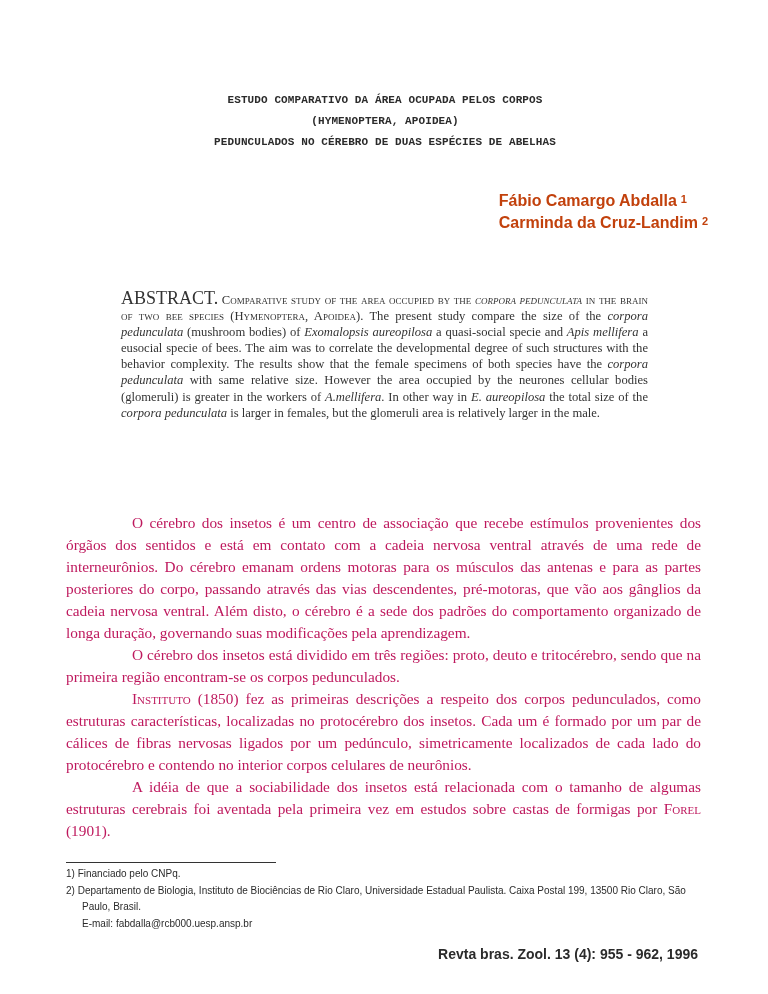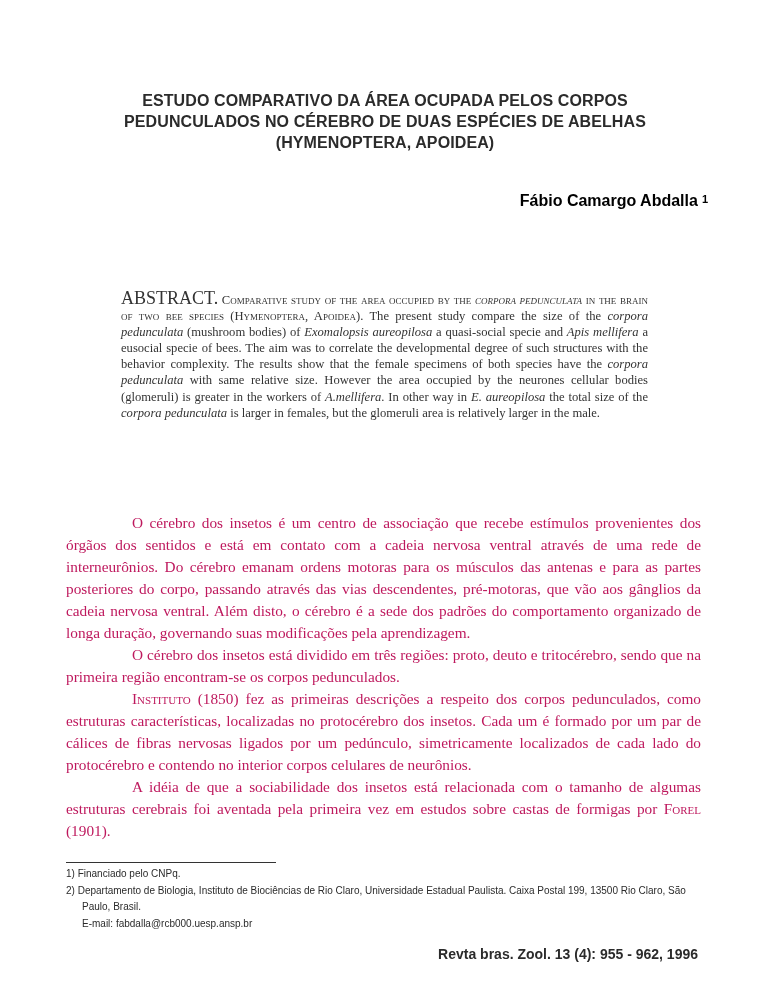--- a/index.html
+++ b/index.html
@@ -1,24 +1,24 @@
 <!DOCTYPE html>
 <html><head>
 <meta charset="utf-8">
 <style>
   html, body { margin: 0; padding: 0; background: #ffffff; }
   body { width: 768px; height: 994px; position: relative; overflow: hidden; color: #2a2a2a; }
   .title {
     position: absolute; left: 60px; top: 90px; width: 650px;
-    text-align: center; font-family: Liberation Sans, sans-serif; font-weight: bold;
-    font-size: 16px; line-height: 21px; color: #2b2b2b; letter-spacing: 0.1px;
+    text-align: center; font-family: Liberation Mono, monospace; font-weight: bold;
+    font-size: 11px; line-height: 21px; color: #2b2b2b; letter-spacing: 0.1px;
   }
   .authors {
     position: absolute; right: 60px; top: 190px; text-align: left;
-    font-family: "Liberation Sans", sans-serif; font-weight: bold; font-size: 16px; line-height: 22px; color: #000000;
+    font-family: "Liberation Sans", sans-serif; font-weight: bold; font-size: 16px; line-height: 22px; color: #c2410c;
   }
   .authors sup { font-size: 11px; position: relative; top: -2px; vertical-align: top; margin-left: 4px; }
   .abstract {
     position: absolute; left: 121px; top: 290px; width: 527px;
     font-family: "Liberation Serif", serif; font-size: 12.6px; line-height: 16.1px; text-align: justify; color: #333;
   }
   .sc { font-variant: small-caps; margin-top: 28px; }
   .abstract .lbl { font-size: 18px; margin-top: 12px; }
   .body {
     position: absolute; left: 66px; top: 512px; width: 635px;
@@ -34,26 +34,27 @@
   .citation {
     position: absolute; right: 70px; top: 946px;
     font-family: "Liberation Sans", sans-serif; font-weight: bold; font-size: 14px; color: #2b2b2b;
   }
 </style>
 </head>
 <body>
 
 <div class="title">
   <div>ESTUDO COMPARATIVO DA ÁREA OCUPADA PELOS CORPOS</div>
+  <div>(HYMENOPTERA, APOIDEA)</div>
   <div>PEDUNCULADOS NO CÉREBRO DE DUAS ESPÉCIES DE ABELHAS</div>
-  <div>(HYMENOPTERA, APOIDEA)</div>
 </div>
 
 <div class="authors">
   <div><span>Fábio Camargo Abdalla</span><sup>1</sup></div>
+  <div><span>Carminda da Cruz-Landim</span><sup>2</sup></div>
 </div>
 
 <div class="abstract">
   <span class="lbl">ABSTRACT.</span>
   <span class="sc"><span>Comparative study of the area occupied by the</span> <i class="sc">corpora pedunculata</i> <span>in the brain of two bee species (Hymenoptera, Apoidea).</span></span>
   <span>The present study compare the size of the</span> <i>corpora pedunculata</i> <span>(mushroom bodies) of</span> <i>Exomalopsis aureopilosa</i> <span>a quasi-social specie and</span> <i>Apis mellifera</i> <span>a eusocial specie of bees. The aim was to correlate the developmental degree of such structures with the behavior complexity. The results show that the female specimens of both species have the</span> <i>corpora pedunculata</i> <span>with same relative size. However the area occupied by the neurones cellular bodies (glomeruli) is greater in the workers of</span> <i>A.mellifera</i><span>. In other way in</span> <i>E. aureopilosa</i> <span>the total size of the</span> <i>corpora pedunculata</i> <span>is larger in females, but the glomeruli area is relatively larger in the male.</span>
 </div>
 
 <div class="body">
   <p>O cérebro dos insetos é um centro de associação que recebe estímulos provenientes dos órgãos dos sentidos e está em contato com a cadeia nervosa ventral através de uma rede de interneurônios. Do cérebro emanam ordens motoras para os músculos das antenas e para as partes posteriores do corpo, passando através das vias descendentes, pré-motoras, que vão aos gânglios da cadeia nervosa ventral. Além disto, o cérebro é a sede dos padrões do comportamento organizado de longa duração, governando suas modificações pela aprendizagem.</p>

